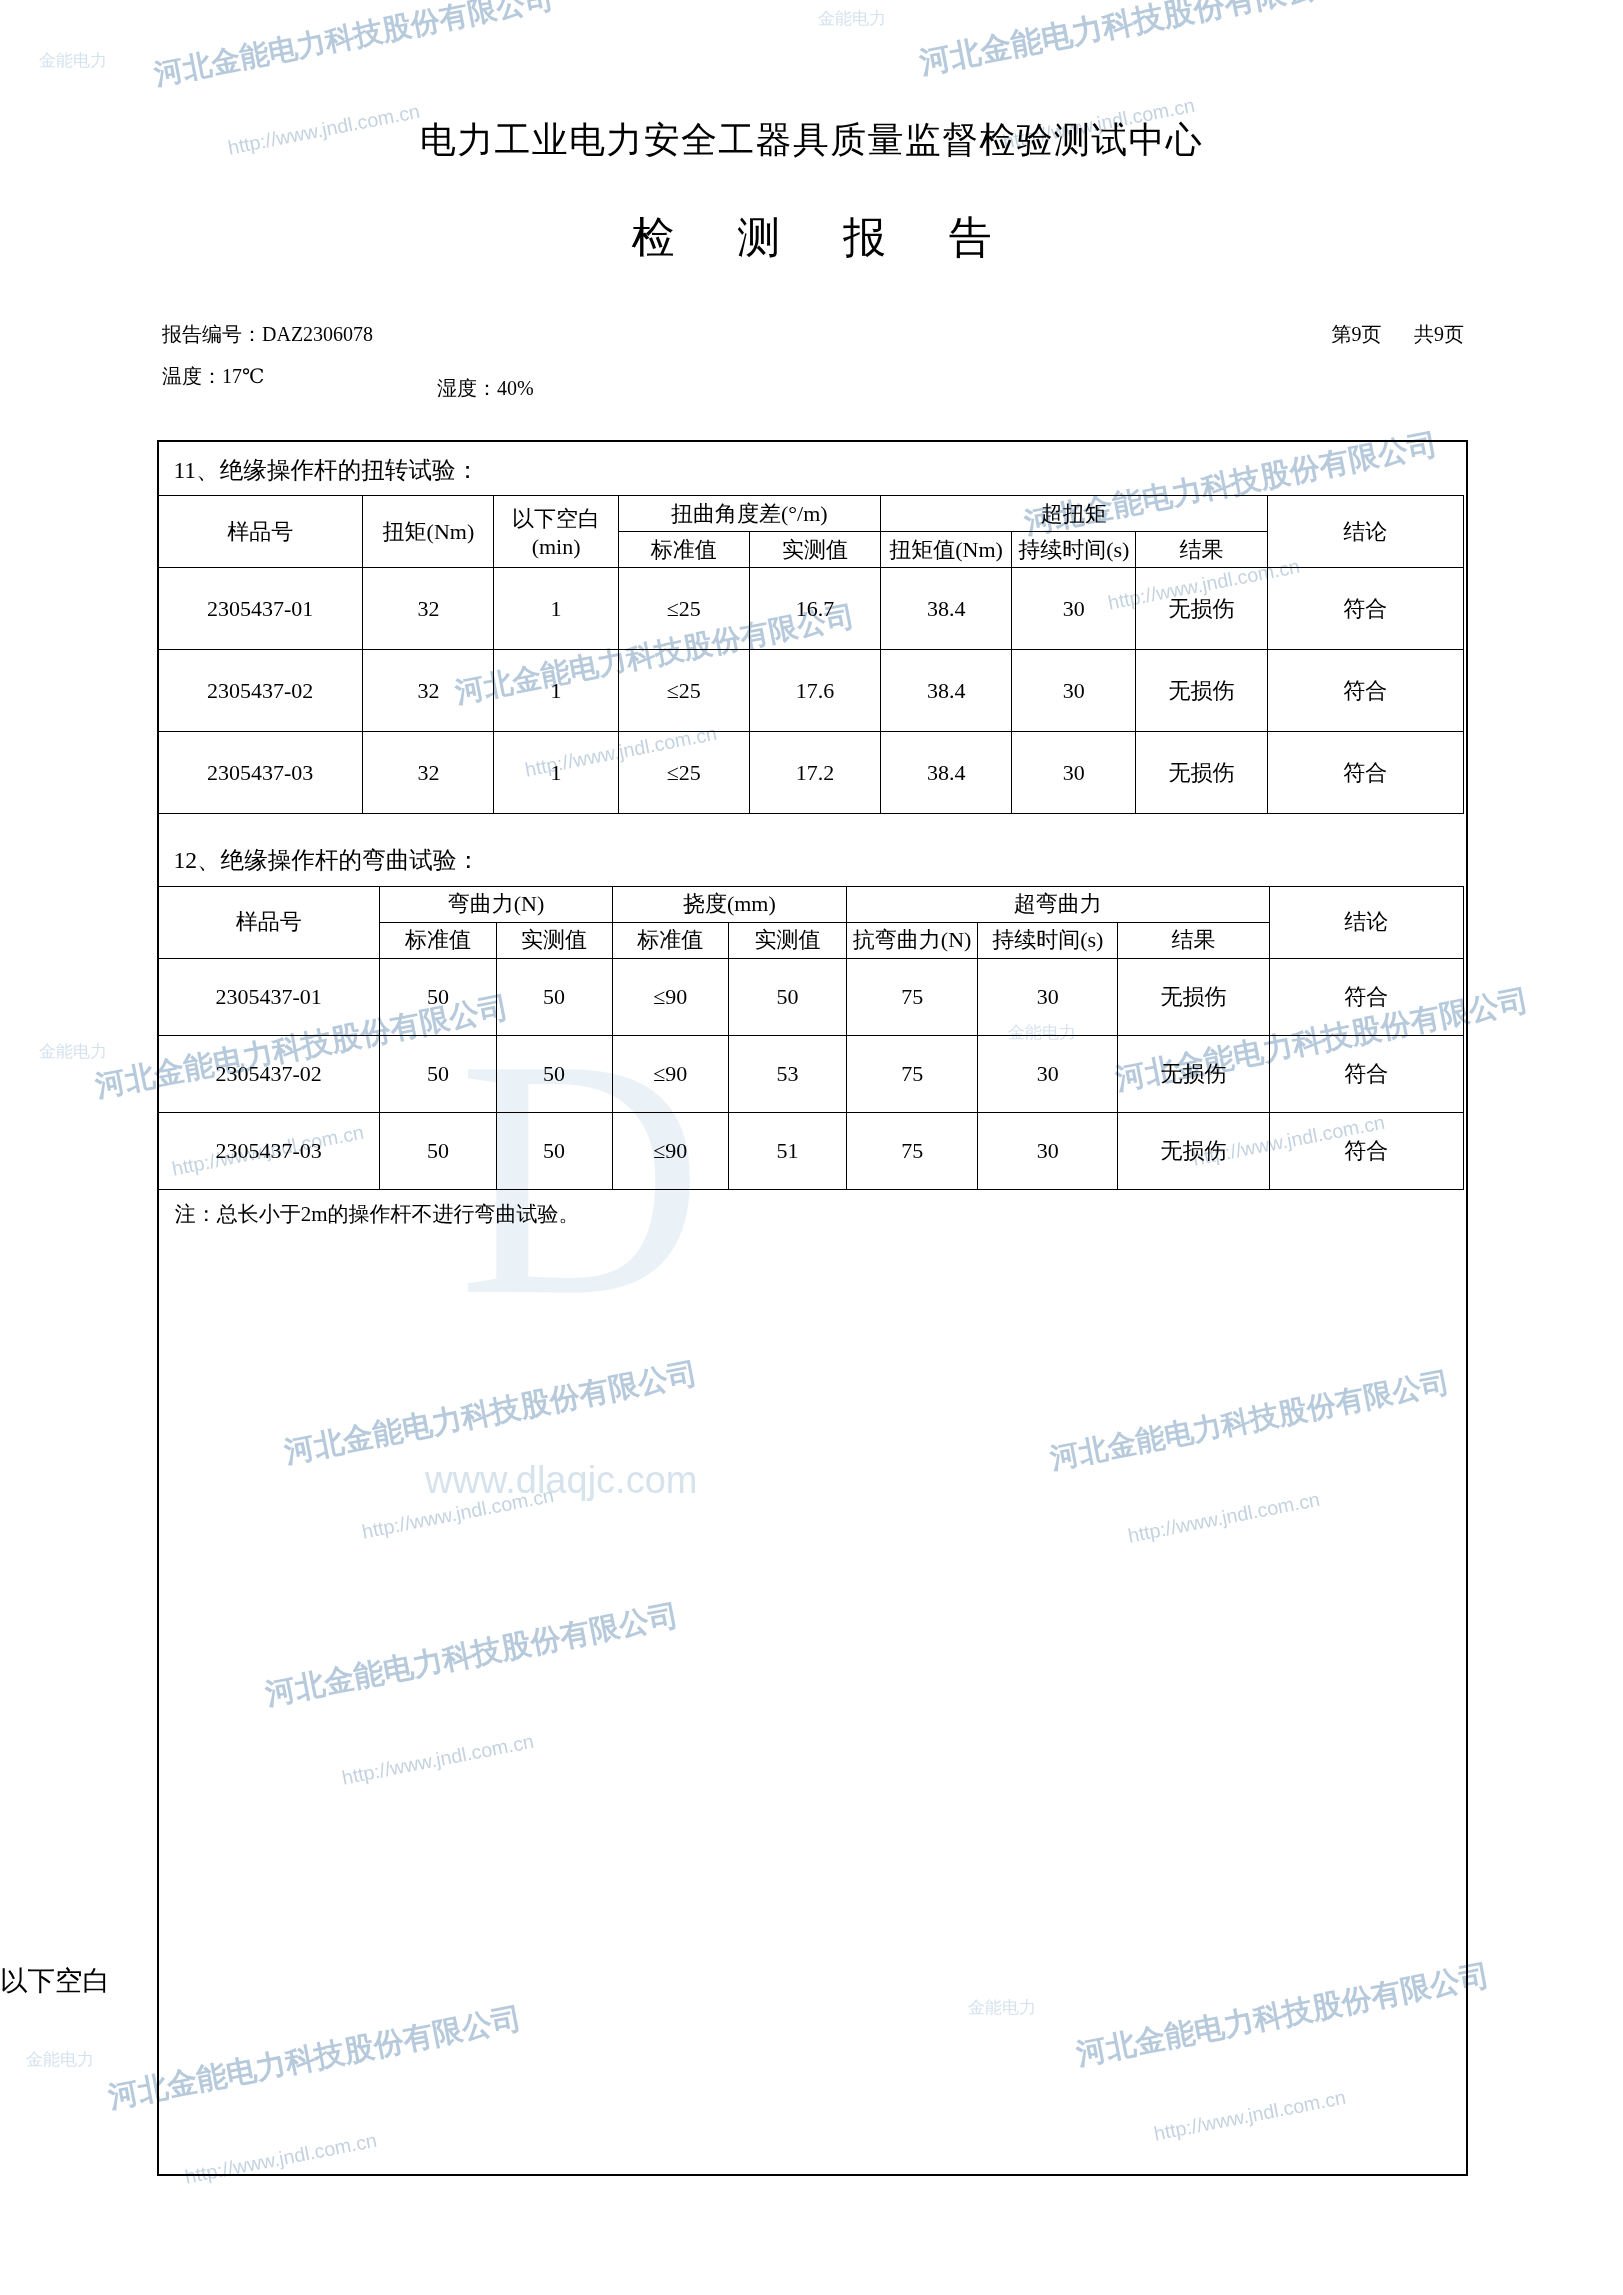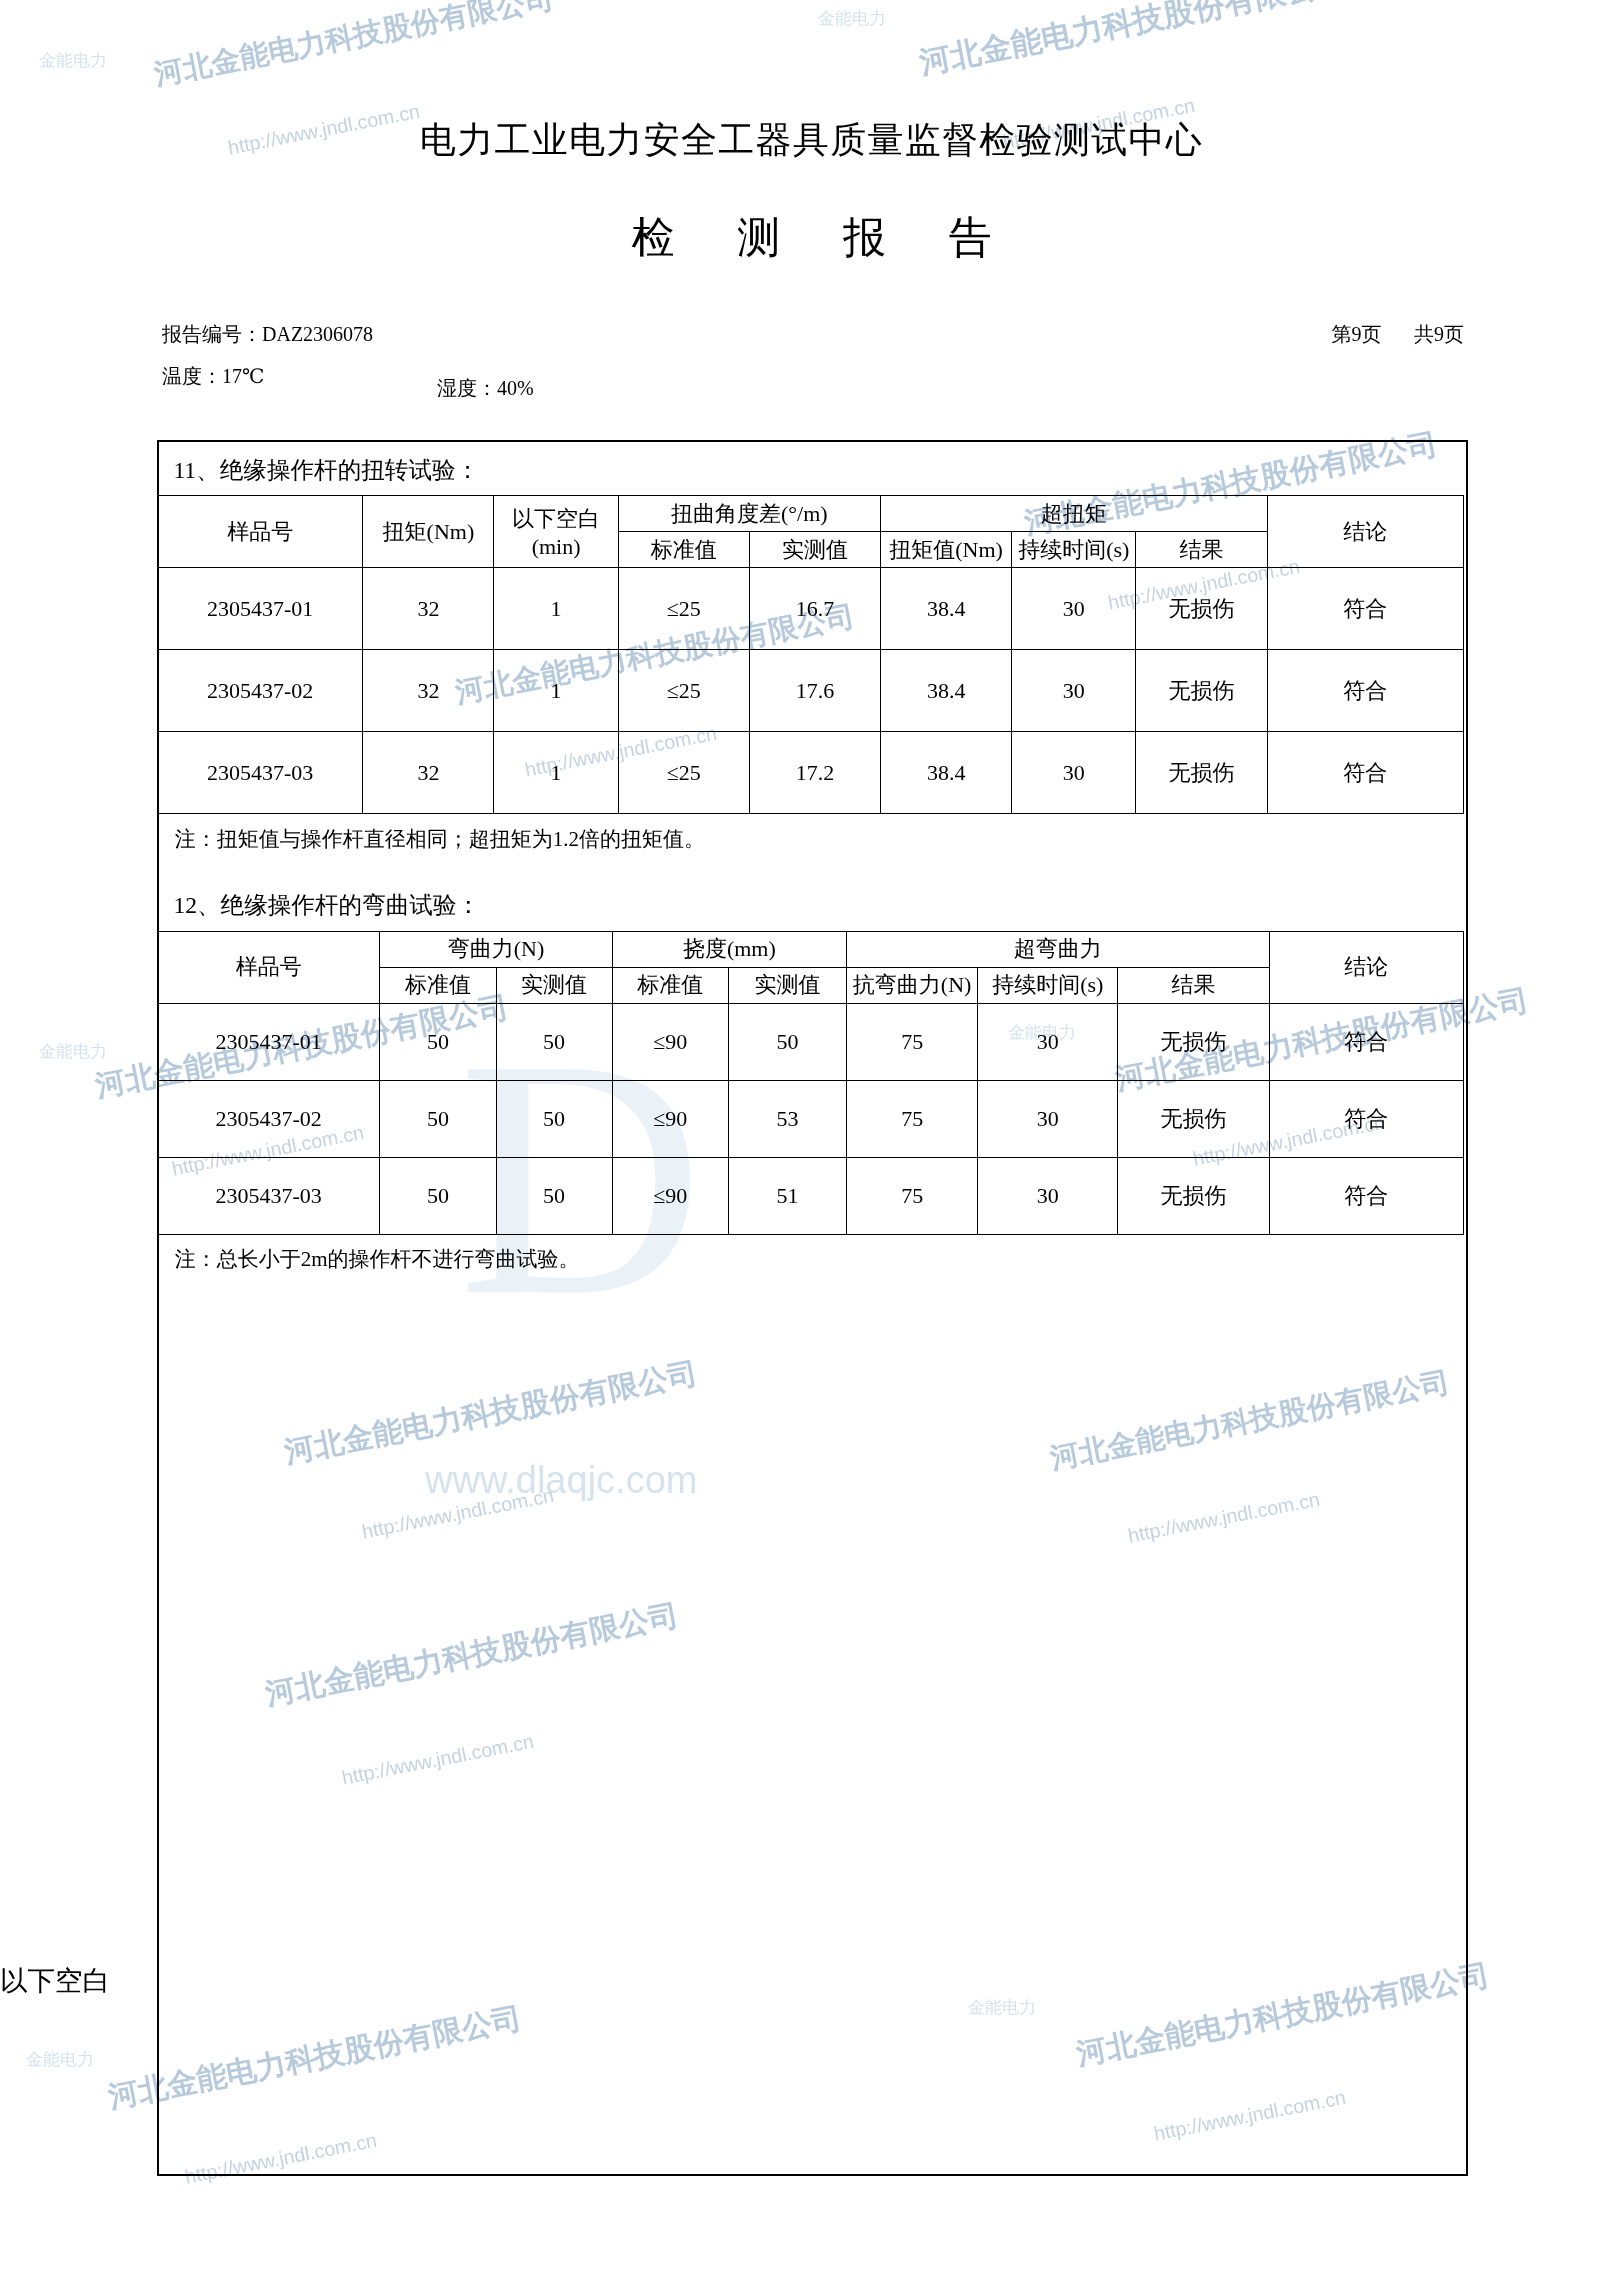--- a/index.html
+++ b/index.html
@@ -280,21 +280,20 @@
           <td>≤25</td>
           <td>17.2</td>
           <td>38.4</td>
           <td>30</td>
           <td>无损伤</td>
           <td>符合</td>
         </tr>
       </tbody>
     </table>
 
-    <div class="note">注：扭矩值与操作杆直径相同；超扭矩为1.2倍的扭矩值。</div>
 
     <div class="sec-title" style="padding-top:30px;">12、绝缘操作杆的弯曲试验：</div>
 
     <table class="rep">
       <colgroup>
         <col style="width:222px">
         <col style="width:116px">
         <col style="width:116px">
         <col style="width:116px">
         <col style="width:118px">

